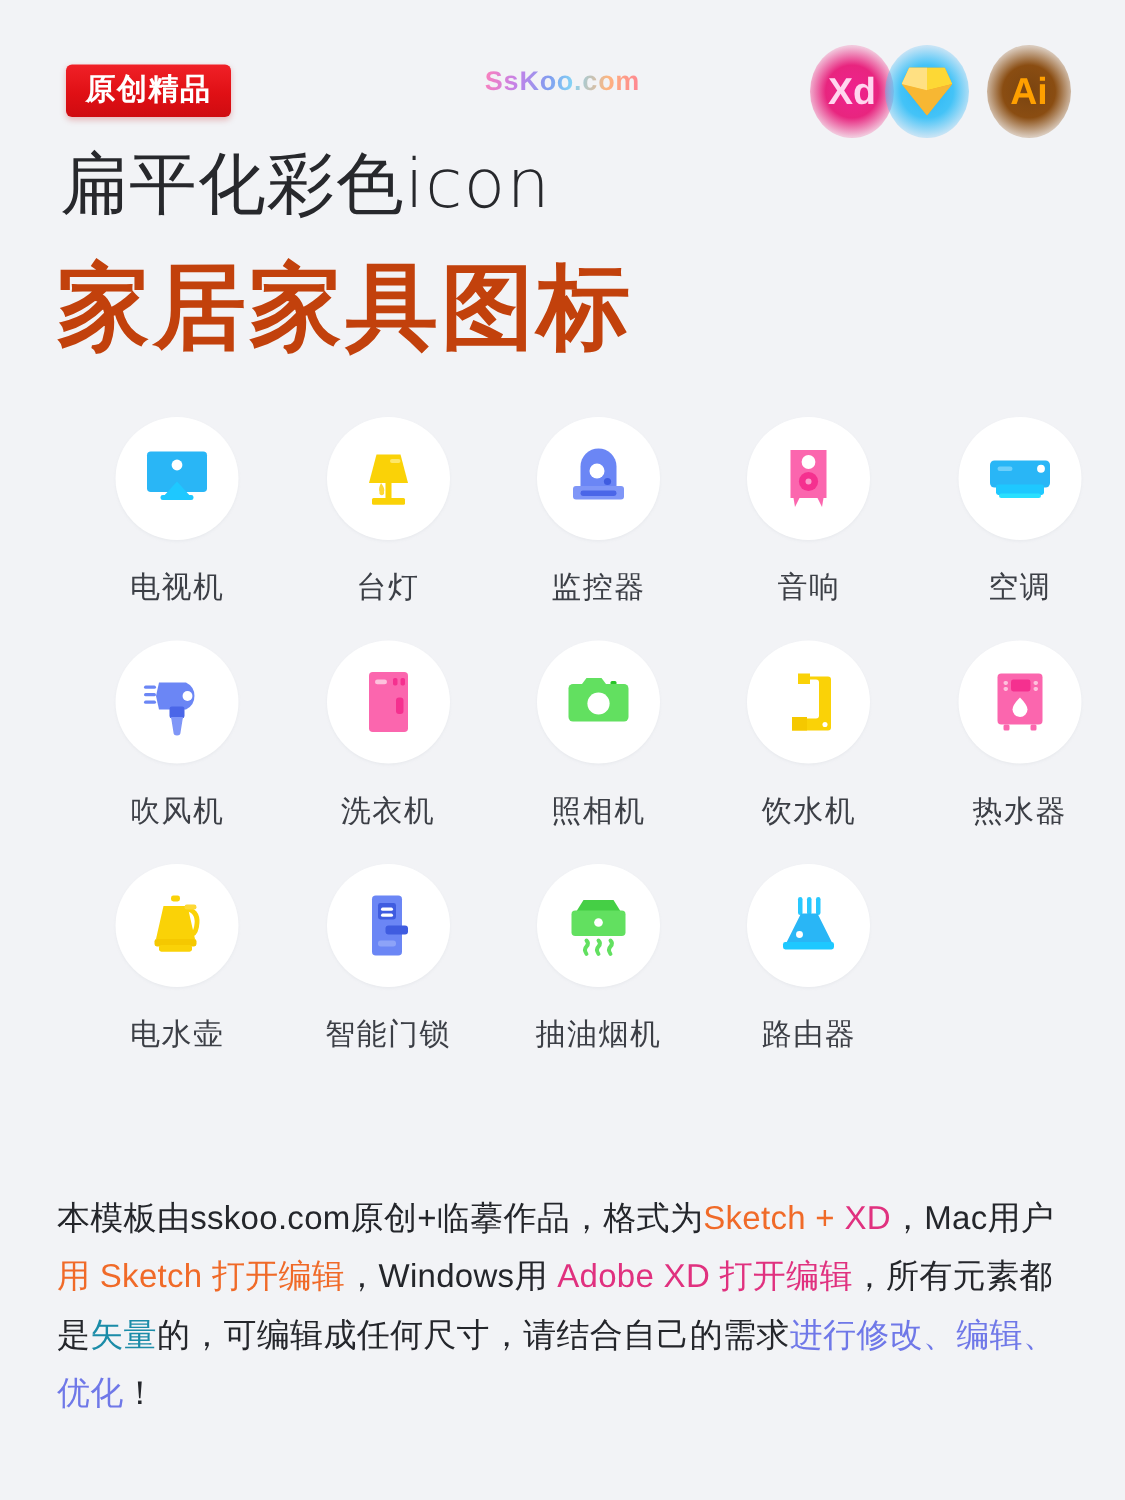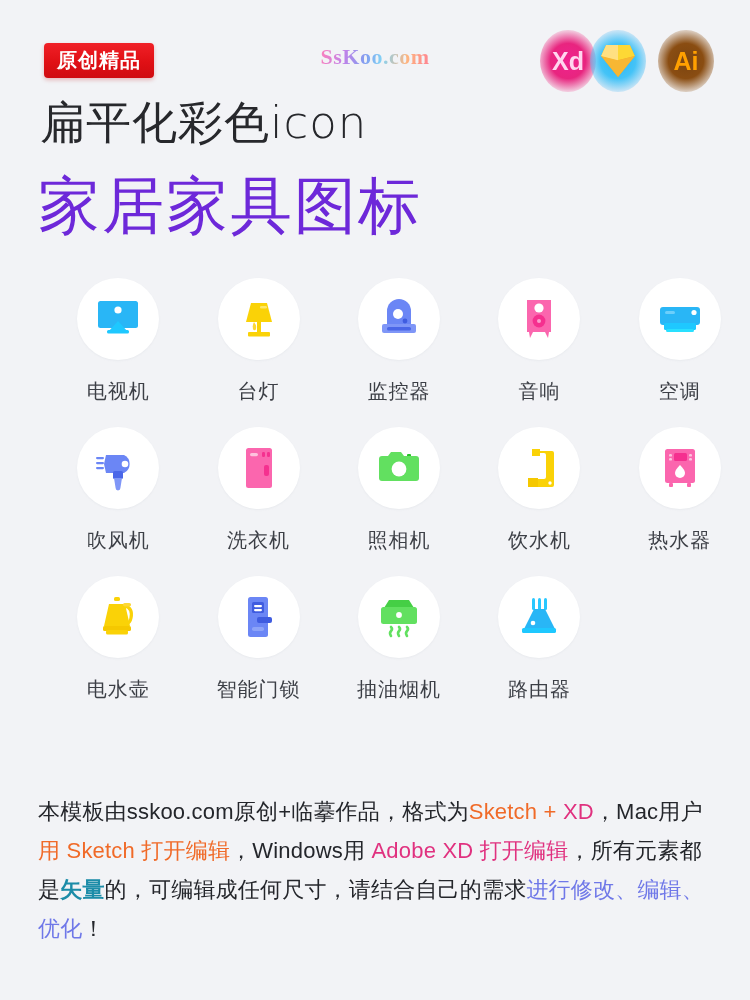--- a/index.html
+++ b/index.html
@@ -21,27 +21,26 @@
     letter-spacing: 1px; border-radius: 4px;
     box-shadow: 0 2px 4px rgba(190,0,0,.25);
     line-height: 1;
   }
   .logo-wrap {
     position: absolute; left: 0; right: 0; top: 44px;
     text-align: center; pointer-events: none;
   }
   .logo-text {
     display: inline-block;
-    font-size: 22px; font-weight: bold; letter-spacing: .5px;
+    font-size: 18px; font-weight: bold; letter-spacing: .5px;
     background: linear-gradient(100deg,#ff7ab8 0%,#c07ce8 22%,#7a9bf0 42%,#7fd2f5 56%,#ffb27a 78%,#ff7a8f 100%);
     -webkit-background-clip: text; background-clip: text;
     color: transparent; -webkit-text-fill-color: transparent;
     filter: blur(.2px);
     opacity: .95;
-    font-family: Liberation Serif, serif;
   }
   .app-badges {
     position: absolute; right: 36px; top: 30px;
     display: flex; align-items: center;
   }
   .app-badge {
     width: 56px; height: 62px; margin-left: -6px;
     display: flex; align-items: center; justify-content: center;
     border-radius: 50%;
     font-size: 25px; font-weight: bold;
@@ -63,21 +62,21 @@
 
   
   .title-light {
     position: absolute; left: 40px; top: 98px;
     font-size: 45px; font-weight: 300; color: #27282c;
     letter-spacing: 1px; line-height: 1.1;
     font-family: "DejaVu Sans", sans-serif;
   }
   .title-bold {
     position: absolute; left: 38px; top: 170px;
-    font-size: 62px; font-weight: normal; color: #6d28d9;
+    font-size: 62px; font-weight: bold; color: #c2410c;
     letter-spacing: 2px; line-height: 1.15;
   }
 
   
   .grid {
     position: absolute; left: 0; top: 278px;
     width: 750px;
     display: grid;
     grid-template-columns: repeat(5, 1fr);
     row-gap: 22px;
@@ -99,21 +98,21 @@
   .ico { display: block; }
 
   
   .footer {
     position: absolute; left: 38px; top: 792px; width: 676px;
     font-size: 22px; line-height: 1.78; color: #24262b;
     letter-spacing: .2px;
   }
   .c-sketch { color: #f06a28; }
   .c-xd     { color: #e0317f; }
-  .c-vector { color: #1b8ca8; font-weight: bold; }
+  .c-vector { color: #1b8ca8; }
   .c-final  { color: #6f78e8; }
 </style>
 </head>
 <body>
 
 <div class="page">
 
   <div class="header">
     <div class="badge-original">原创精品</div>
 

